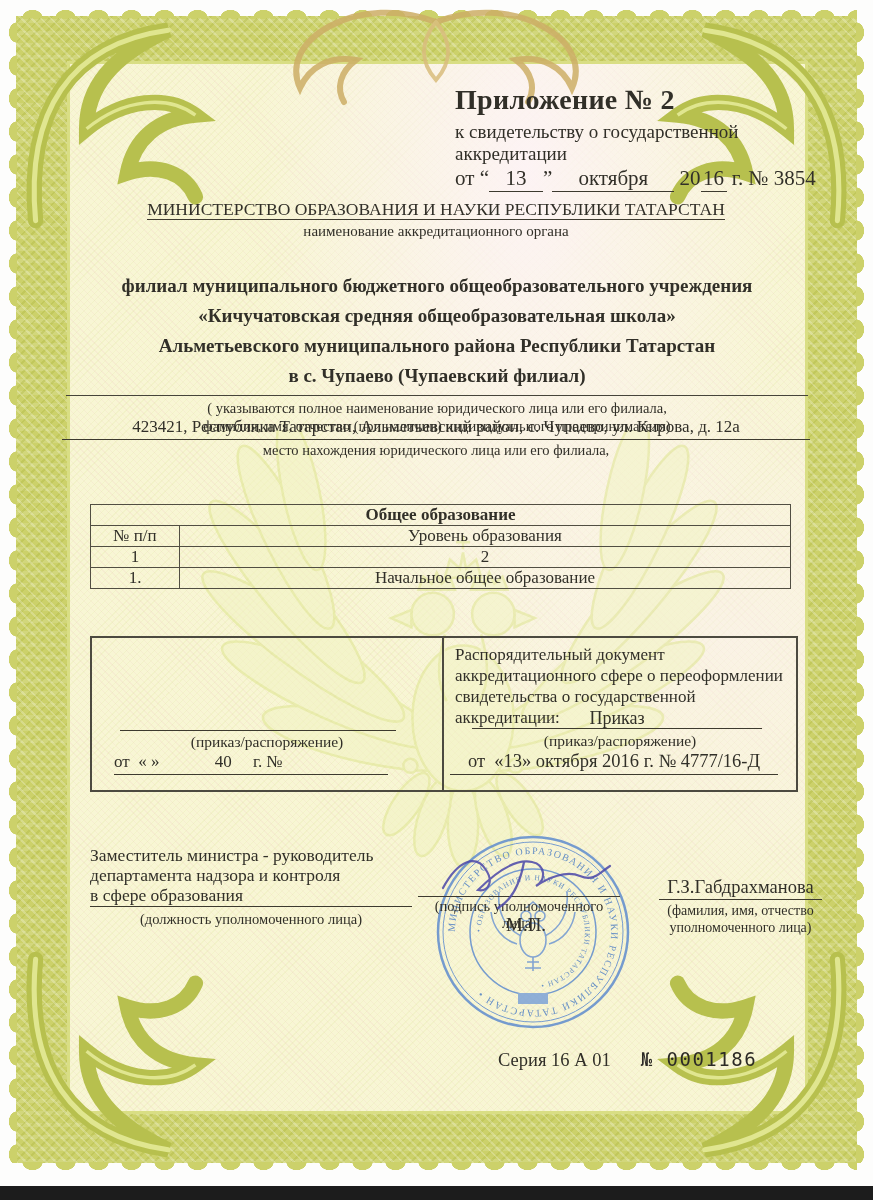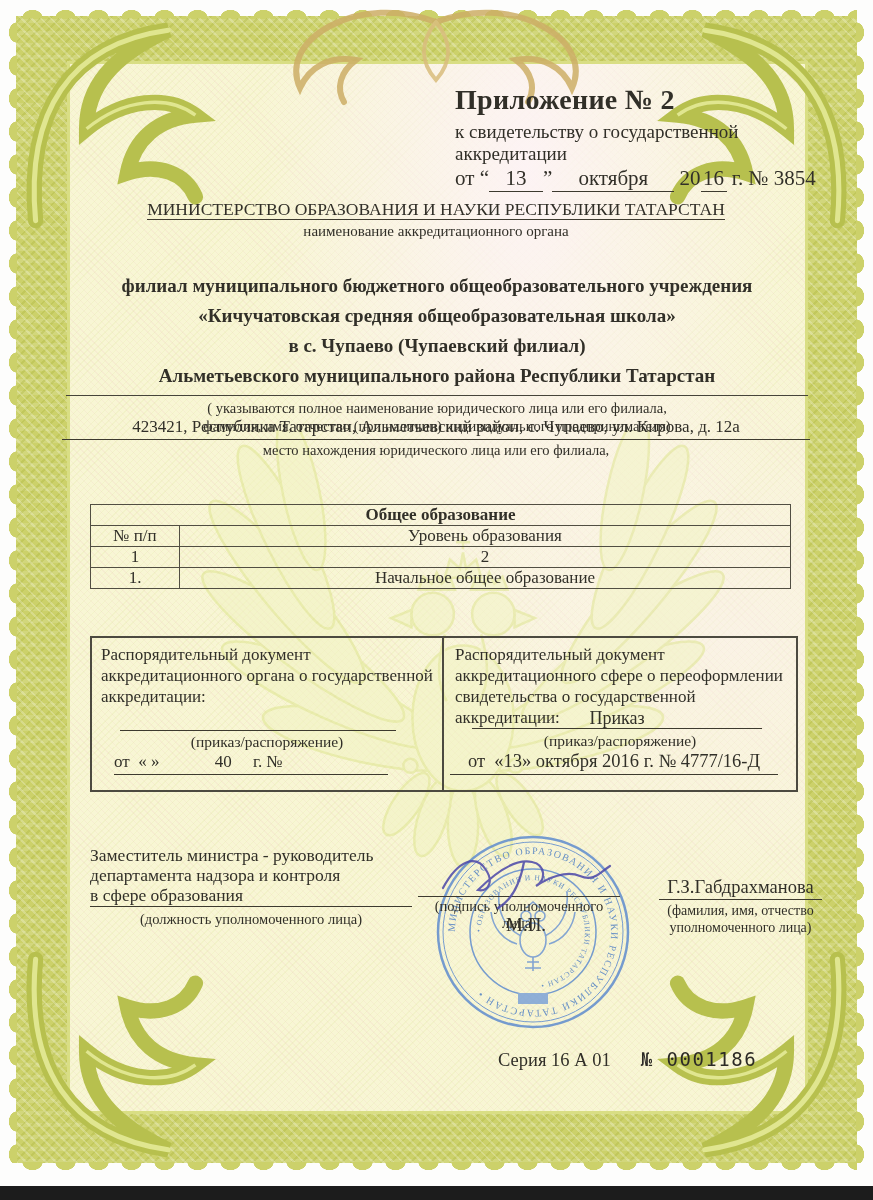--- a/index.html
+++ b/index.html
@@ -157,22 +157,22 @@
   </div>
 
   <div class="abs ministry">
     <span class="ministry-name ul">МИНИСТЕРСТВО ОБРАЗОВАНИЯ И НАУКИ РЕСПУБЛИКИ ТАТАРСТАН</span>
     <div class="small-cap">наименование аккредитационного органа</div>
   </div>
 
   <div class="abs org">
     <div>филиал муниципального  бюджетного общеобразовательного учреждения</div>
     <div>«Кичучатовская средняя общеобразовательная школа»</div>
+    <div>Альметьевского  муниципального района Республики Татарстан</div>
     <div>в с. Чупаево (Чупаевский филиал)</div>
-    <div>Альметьевского  муниципального района Республики Татарстан</div>
     <div class="org-rule"></div>
     <div class="org-cap">
       <div>( указываются полное наименование юридического лица или его филиала,</div>
       <div>фамилия, имя, отчество (при наличии) индивидуального предпринимателя)</div>
     </div>
   </div>
 
   <div class="abs addr">
     <span class="addr-val">423421, Республика Татарстан, Альметьевский  район, с. Чупаево, ул. Кирова, д. 12а</span>
     <div class="addr-cap">
@@ -195,21 +195,20 @@
     </tr>
     <tr>
       <td class="c1">1.</td>
       <td>Начальное общее образование</td>
     </tr>
   </tbody>
     </table>
 
   <div class="abs orders">
     <div class="orders-left">
-      <div class="ord-label">Распорядительный документ аккредитационного органа о государственной аккредитации:</div>
       <div class="doc-line" style="left:28px;top:72px;width:276px;"></div>
       <div class="ord-cap" style="top:95px;">(приказ/распоряжение)</div>
       <div class="date-line" style="left:22px;top:114px;width:274px;">от  « »             40     г. №</div>
     </div>
     <div class="orders-right">
       <div class="ord-label">Распорядительный документ аккредитационного сфере о переоформлении свидетельства о государственной аккредитации:</div>
       <div class="doc-line" style="left:28px;top:70px;width:290px;font-size:18px;">Приказ</div>
       <div class="ord-cap" style="top:94px;">(приказ/распоряжение)</div>
       <div class="date-line" style="left:6px;top:113px;width:328px;font-size:18.5px;text-align:center;">от  «13» октября 2016 г. № 4777/16-Д</div>
     </div>

